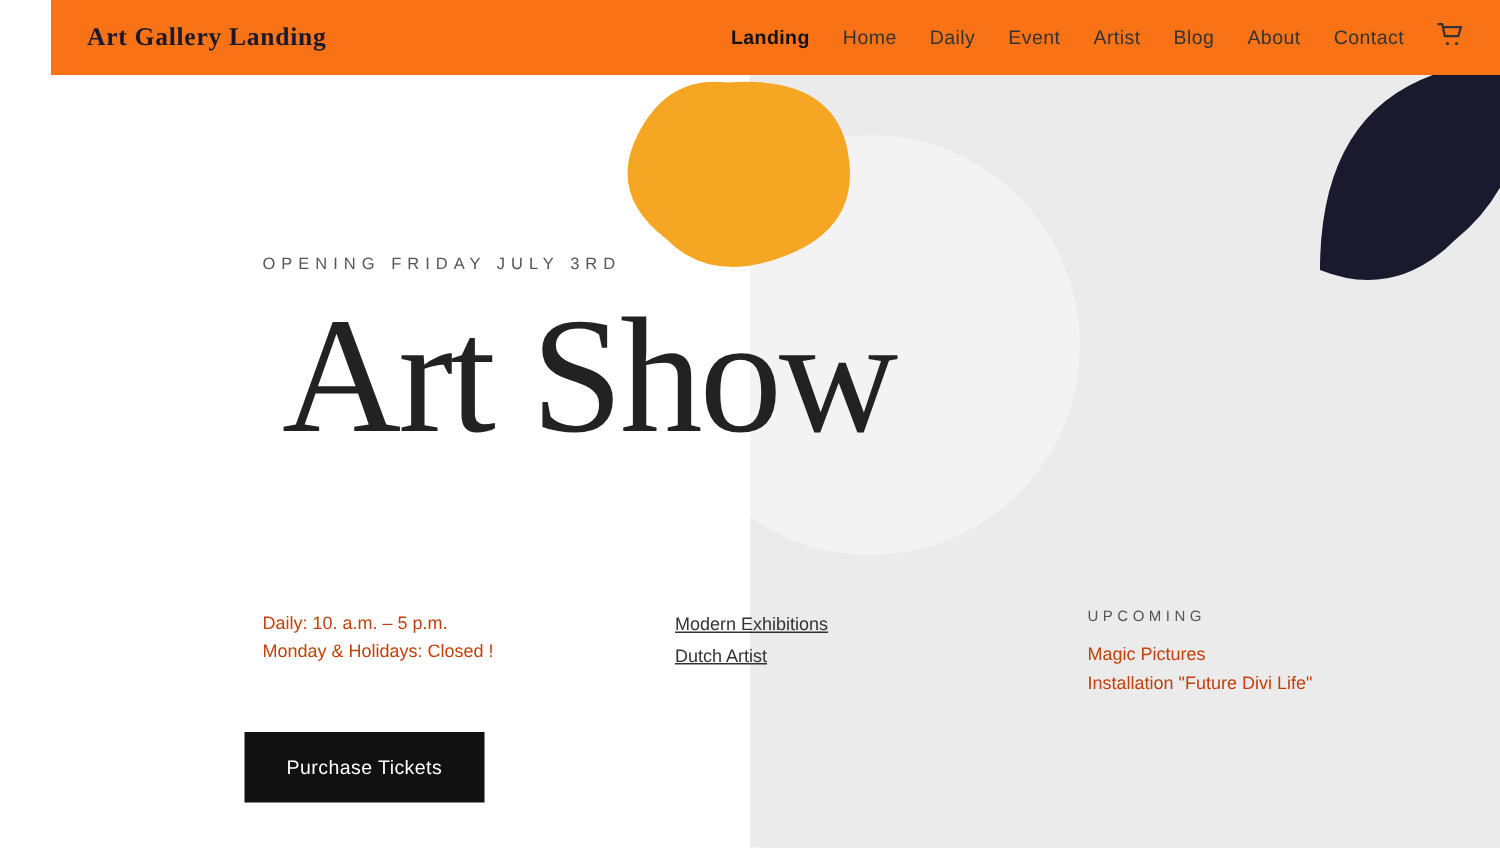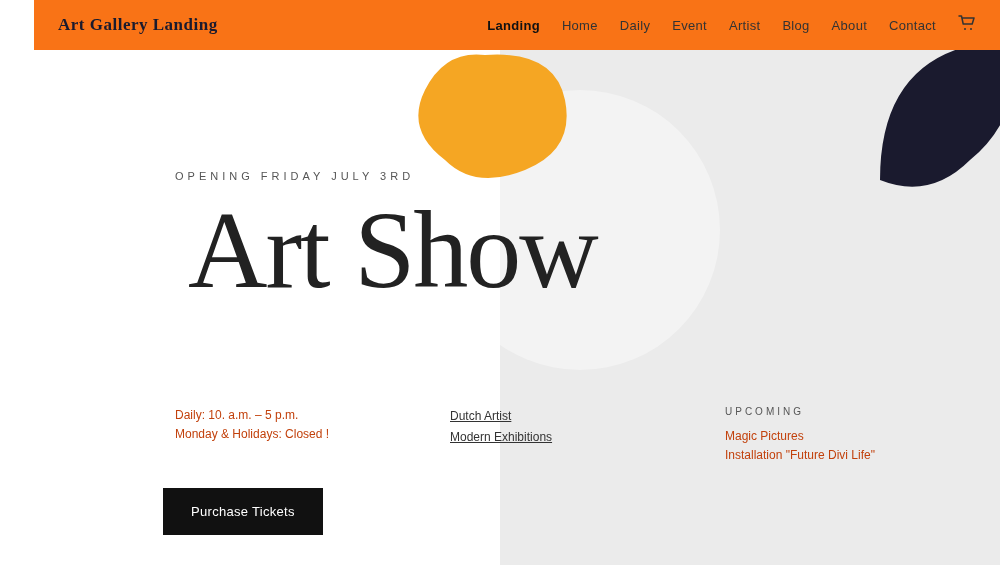--- a/index.html
+++ b/index.html
@@ -254,22 +254,22 @@
   <div class="hero-title">Art Show</div>
 
   <div style="position:absolute;bottom:100px;left:175px;right:0;display:flex;gap:0;z-index:6;">
 
     <div class="info-block" style="width:230px;">
       <div class="info-block-text">Daily: 10. a.m. – 5 p.m.</div>
       <div class="info-block-text">Monday &amp; Holidays: Closed !</div>
     </div>
 
     <div class="info-block" style="width:230px;">
+      <a class="info-block-link">Modern Exhibitions</a>
       <a class="info-block-link">Dutch Artist</a>
-      <a class="info-block-link">Modern Exhibitions</a>
     </div>
 
     <div class="info-block" style="width:230px;">
       <div class="info-block-label">Upcoming</div>
       <div class="info-block-text">Magic Pictures</div>
       <div class="info-block-text">Installation "Future Divi Life"</div>
     </div>
   </div>
 
   <button class="btn-tickets" style="position:absolute;bottom:30px;left:163px;">Purchase Tickets</button>

